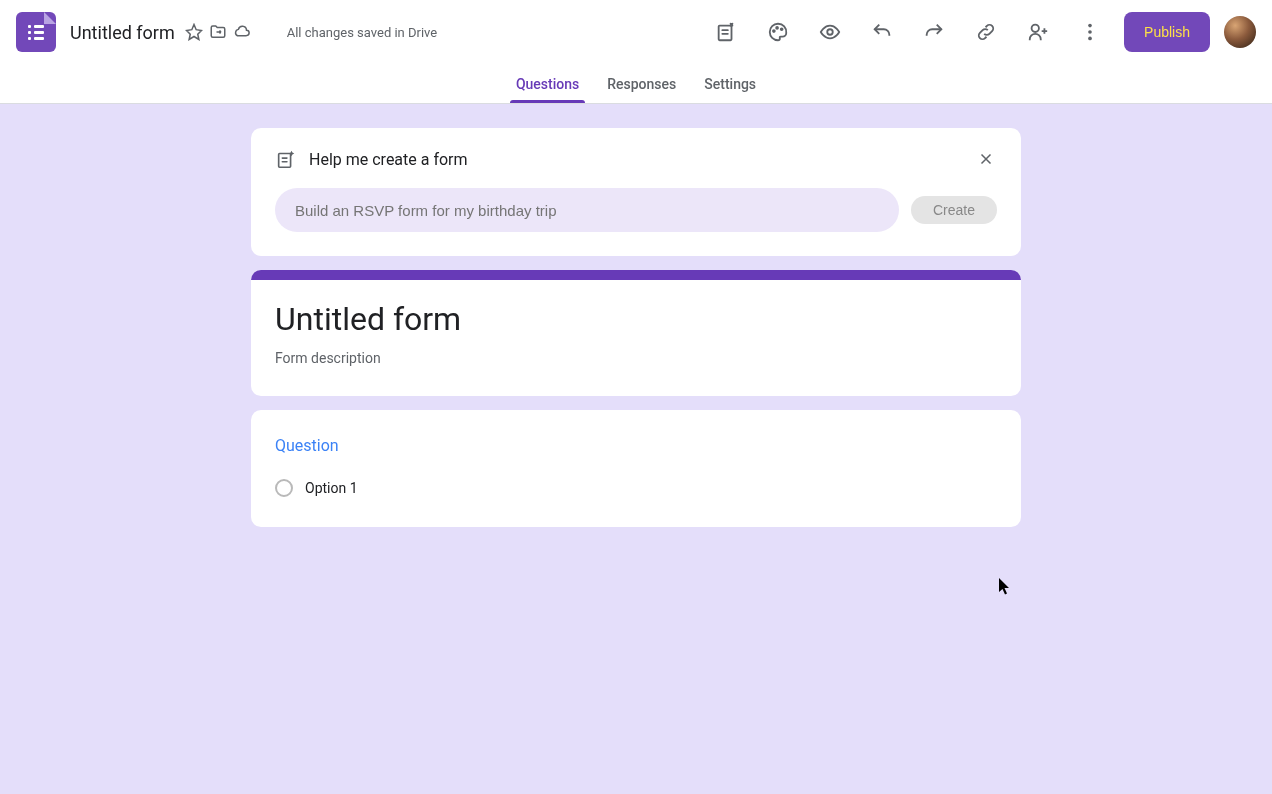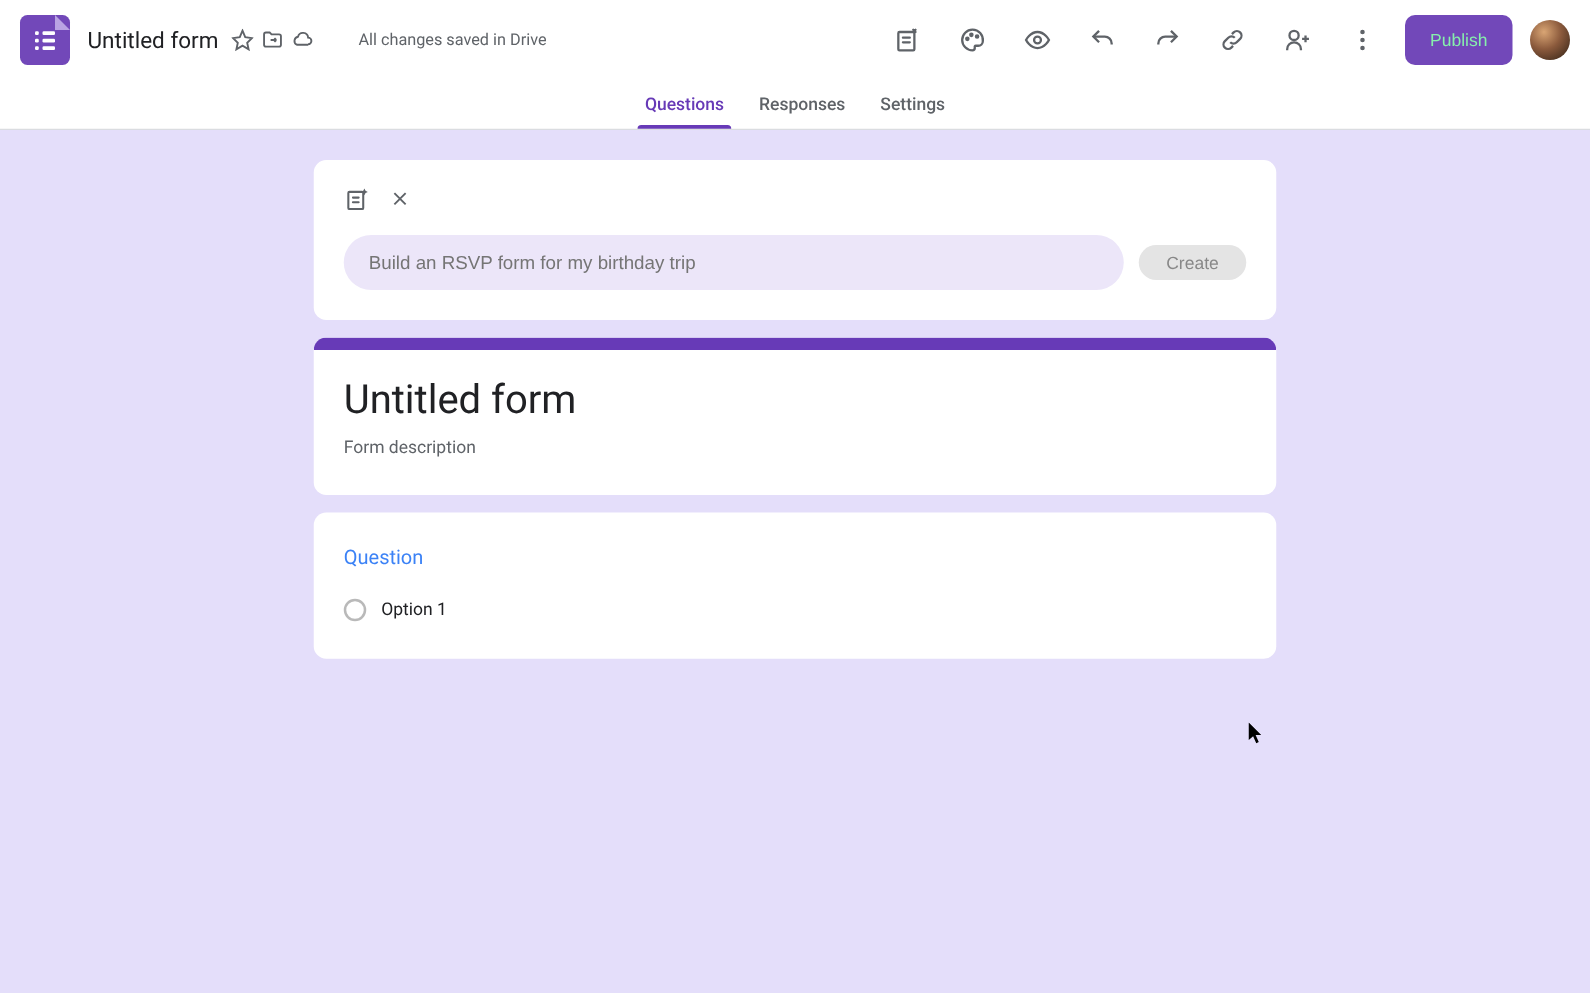--- a/index.html
+++ b/index.html
@@ -89,21 +89,21 @@
     width: 24px;
     height: 24px;
     display: flex;
     align-items: center;
     justify-content: center;
     color: #5f6368;
     cursor: pointer;
   }
   .publish-btn {
     background: #7248b9;
-    color: #86efac;
+    color: #fde047;
     border: none;
     border-radius: 8px;
     padding: 0 20px;
     height: 40px;
     font-size: 14px;
     font-weight: 500;
     cursor: pointer;
     margin-right: 14px;
   }
   .avatar {
@@ -361,20 +361,21 @@
 
   <div class="card ai-card">
     <div class="ai-header">
       <div>
         <svg width="22" height="22" viewBox="0 0 24 24" fill="none" stroke="#5f6368" stroke-width="1.8">
             <rect x="4" y="6" width="13" height="15" rx="1"></rect>
             <path d="M8 11h5M8 15h5" stroke-linecap="round"></path>
             <path d="M18 3l1 2 2 1-2 1-1 2-1-2-2-1 2-1 1-2z" fill="#5f6368" stroke="none"></path>
           </svg>
       </div>
+      <div class="ai-title">Help me create a form</div>
       <div class="ai-close">
         <svg width="18" height="18" viewBox="0 0 24 24" fill="none" stroke="currentColor" stroke-width="2">
             <path d="M6 6l12 12M18 6L6 18"></path>
           </svg>
       </div>
     </div>
     <div class="ai-input-row">
       <input class="ai-input" placeholder="Build an RSVP form for my birthday trip" style="">
       <button class="ai-create">Create</button>
     </div>

